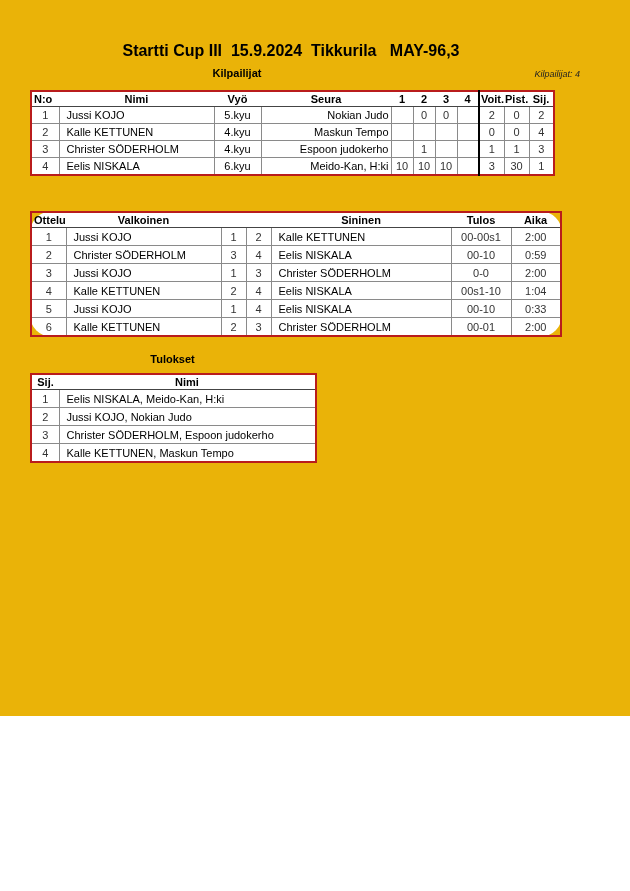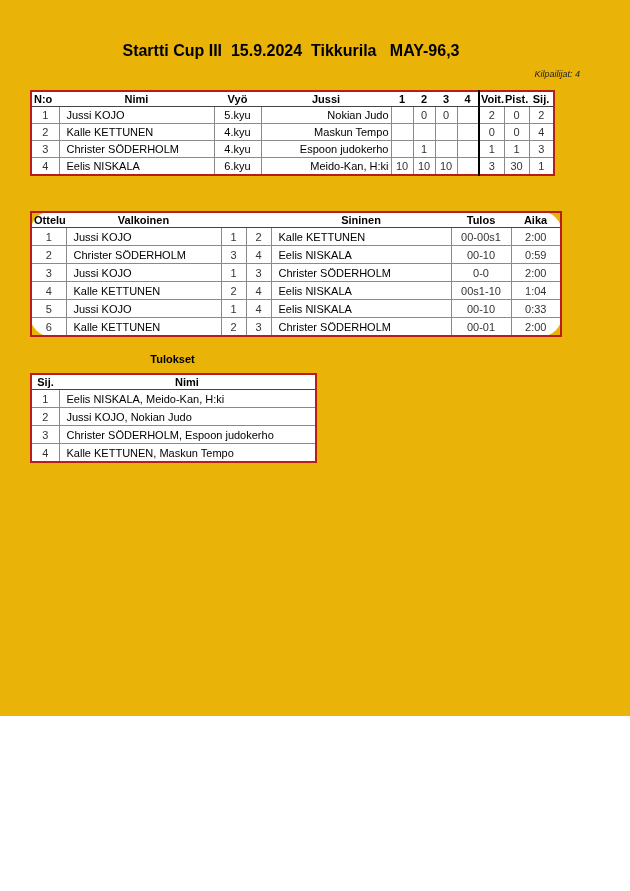--- a/index.html
+++ b/index.html
@@ -53,20 +53,21 @@
   td.club { text-align:right; padding-left:7px; color:#000; }
   td.belt { color:#000; }
   .thick-l { border-left:2px solid #000 !important; }
 </style>
 </head>
 <body>
 
 <div class="page">
 
   <div class="main-title">Startti Cup III  15.9.2024  Tikkurila   MAY-96,3</div>
+  <div class="sub-title">Kilpailijat</div>
   <div class="count-label">Kilpailijat: 4</div>
 
   <table class="t1">
     <colgroup>
       <col style="width:28px">
         <col style="width:155px">
         <col style="width:47px">
         <col style="width:130px">
       <col style="width:22px">
         <col style="width:22px">
@@ -74,21 +75,21 @@
         <col style="width:22px">
       <col style="width:25px">
         <col style="width:25px">
         <col style="width:25px">
     </colgroup>
     <thead>
       <tr>
         <th class="left">N:o</th>
         <th>Nimi</th>
         <th>Vyö</th>
-        <th>Jussi</th>
+        <th>Seura</th>
         <th>1</th>
         <th>2</th>
         <th>3</th>
         <th>4</th>
         <th class="thick-l">Voit.</th>
         <th>Pist.</th>
         <th>Sij.</th>
       </tr>
     </thead>
     <tbody>

